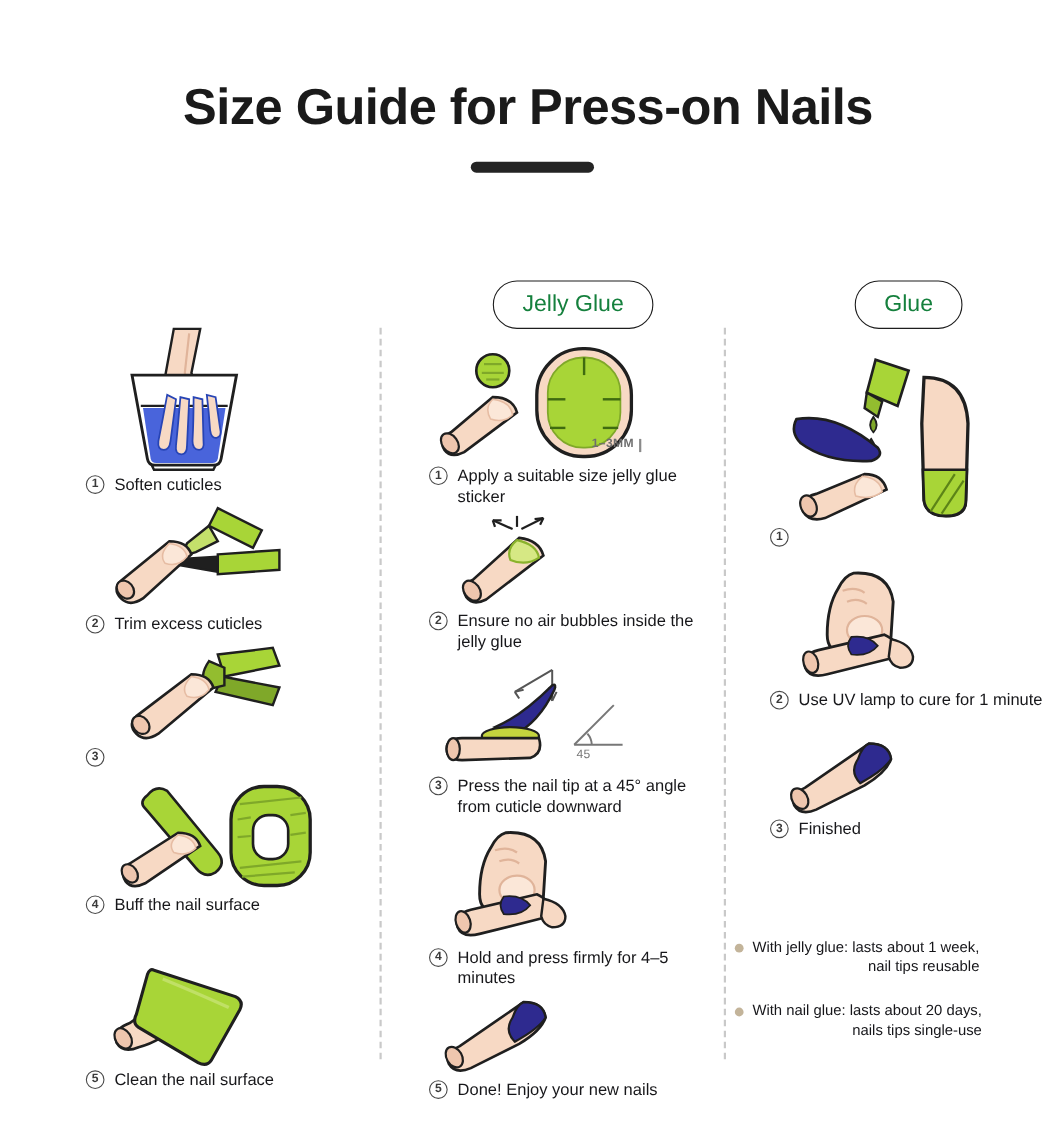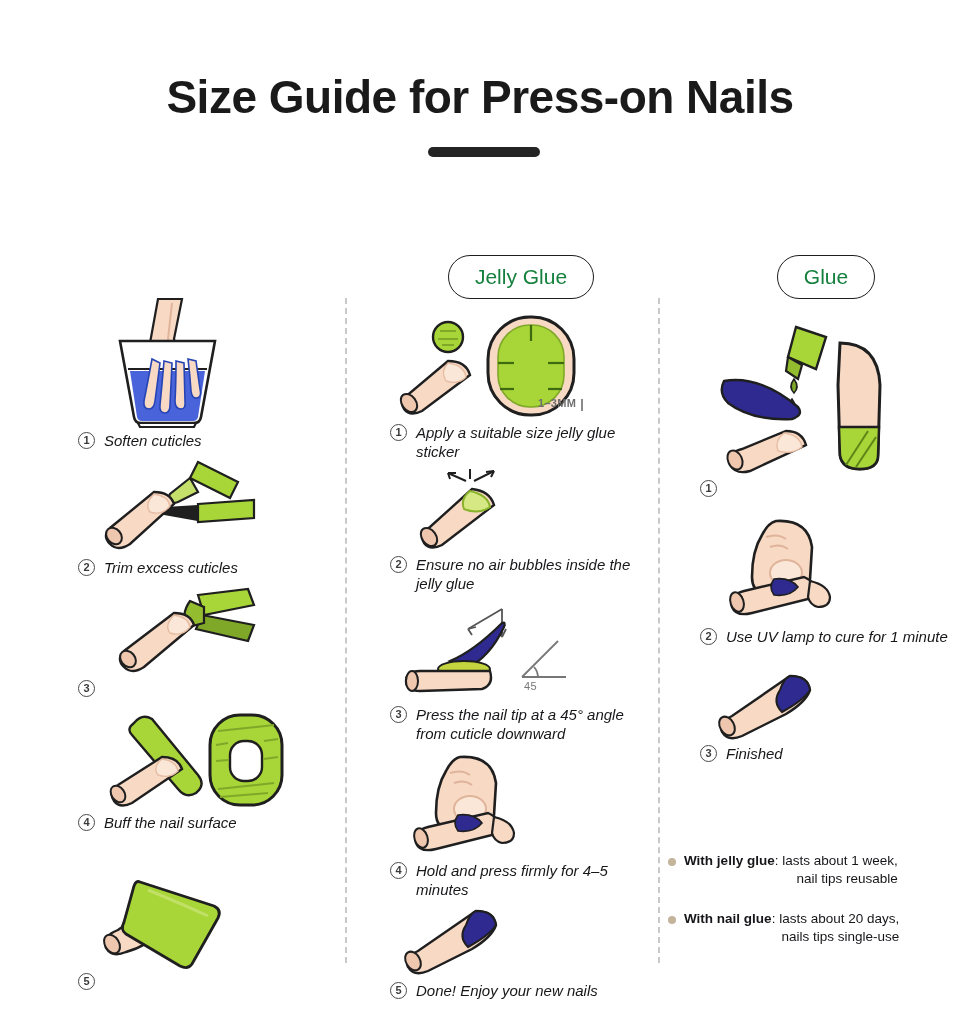--- a/index.html
+++ b/index.html
@@ -56,31 +56,31 @@
     font-size: 15px; line-height: 19px; color: #17171a;
   }
   .num {
     flex: 0 0 auto;
     width: 17px; height: 17px; margin-top: 1px;
     border: 1.6px solid #4a4a4a; border-radius: 50%;
     font-size: 11px; font-weight: bold; color: #3a3a3a;
     display: flex; align-items: center; justify-content: center;
     line-height: 1;
   }
-  .cap-text { flex: 1 1 auto; font-style: italic; }
+  .cap-text { flex: 1 1 auto; }
 
   
   .notes { position: absolute; left: 668px; top: 852px; width: 285px; }
   .note { display: flex; align-items: flex-start; gap: 8px; margin-bottom: 22px; }
   .dot {
     flex: 0 0 auto; width: 8px; height: 8px; border-radius: 50%;
     background: #c3b49a; margin-top: 6px;
   }
   .note-body { font-size: 13.5px; line-height: 18px; color: #16161a; }
-  .note-body b { font-weight: bold; }
+  .note-body b { font-weight: normal; }
   .note-l2 { display:block; text-align: right; }
 
   
   svg { display: block; overflow: visible; }
   .mm-label {
     position: absolute; font-size: 11px; font-weight: bold;
     color: #6e6e6e; letter-spacing: 0.3px;
   }
 </style>
 </head>
@@ -194,20 +194,21 @@
       <div class="art" style="height:100px;">
         <svg width="190" height="100" viewBox="0 0 190 100">
           <path d="M54 50 Q74 46 80 62 Q70 76 48 82 Q34 88 28 78 Q24 66 40 60 Z" fill="#f7d9c4" stroke="#1f1f1f" stroke-width="2.4"></path>
           <ellipse cx="34" cy="74" rx="7" ry="10" transform="rotate(-32 34 74)" fill="#efc6ae" stroke="#1f1f1f" stroke-width="2"></ellipse>
           <path d="M62 12 L136 36 Q144 40 140 48 L114 94 Q110 100 102 96 L48 64 Q42 60 46 52 L56 16 Q58 10 62 12 Z" fill="#a8d537" stroke="#1f1f1f" stroke-width="2.8"></path>
           <path d="M70 20 Q104 34 130 46" fill="none" stroke="#c0e066" stroke-width="3"></path>
         </svg>
       </div>
       <div class="caption" style="margin-top:2px;">
         <span class="num">5</span>
+        <span class="cap-text">Clean the nail surface</span>
       </div>
     </div>
   </div>
 
   <div class="col col-mid">
     <div class="badge-wrap">
       <div class="badge">Jelly Glue</div>
     </div>
 
     <div class="step" style="margin-top:12px;">

